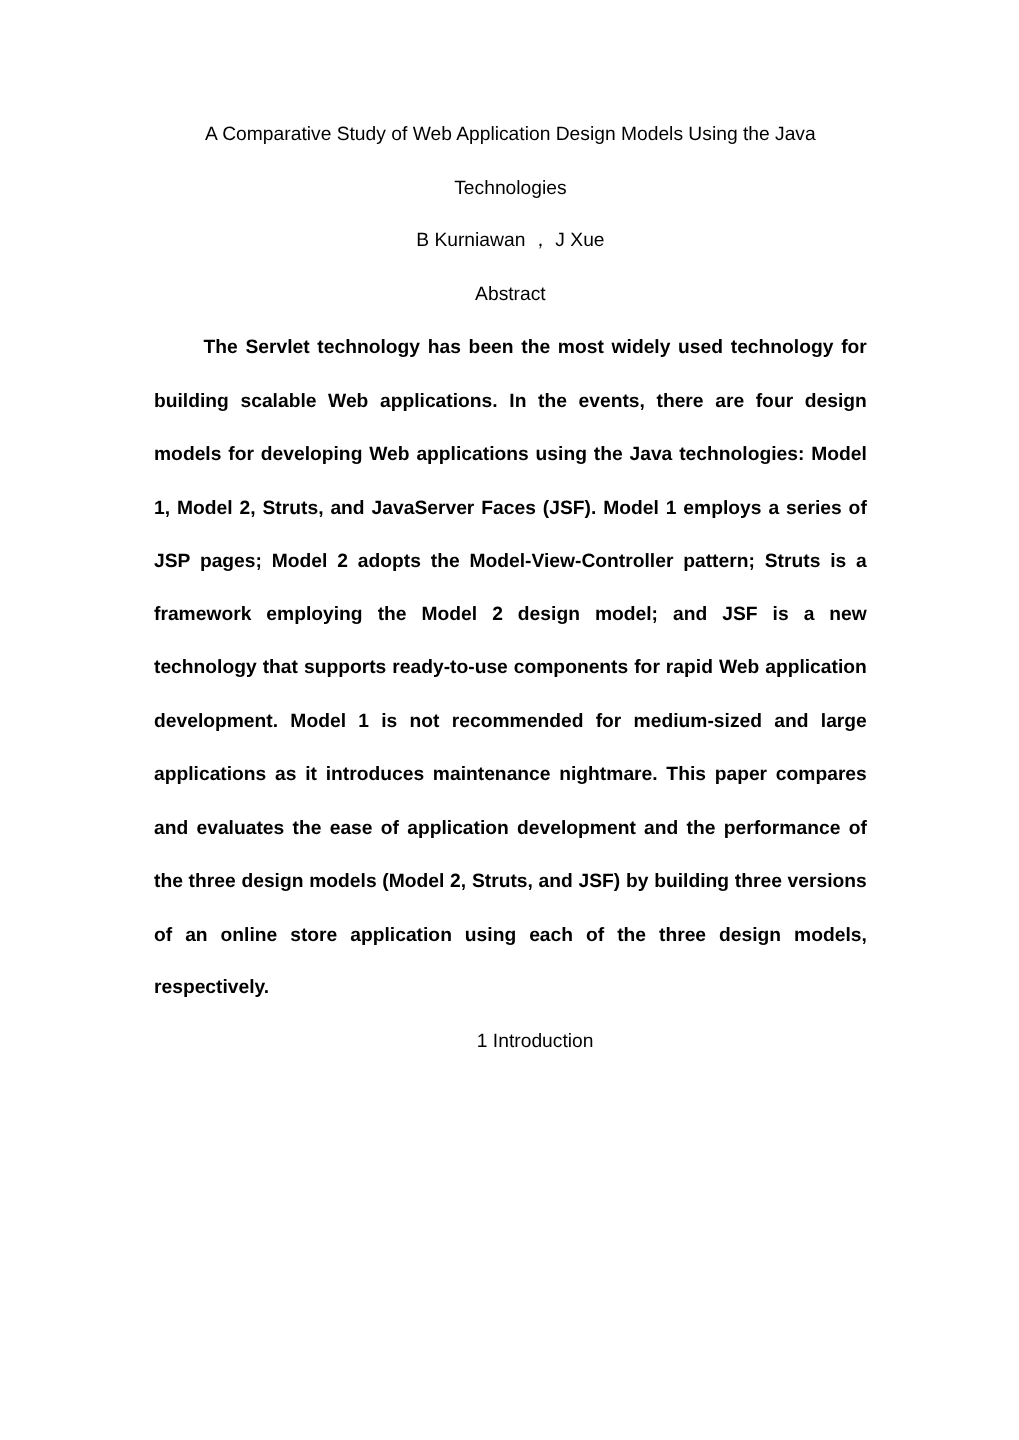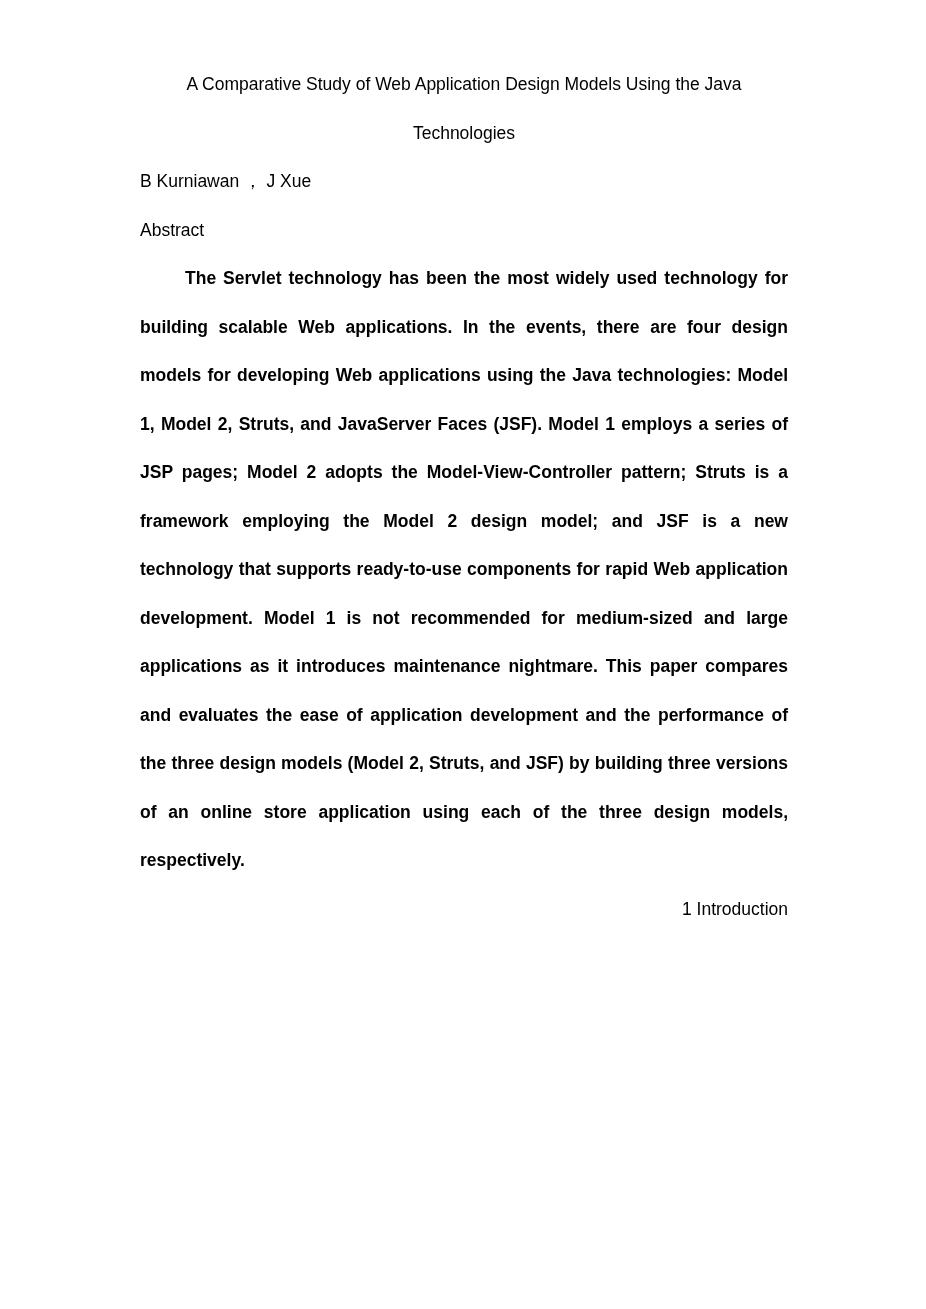--- a/index.html
+++ b/index.html
@@ -7,49 +7,49 @@
     padding: 0;
     background: #ffffff;
   }
   .page {
     position: relative;
     width: 926px;
     height: 1309px;
     background: #ffffff;
     overflow: hidden;
     box-sizing: border-box;
-    padding: 60px 138px 0 140px;
+    padding: 97px 138px 0 140px;
     font-family: "Liberation Sans", "DejaVu Sans", sans-serif;
     color: #000000;
   }
   .doc {
     font-size: 17.5px;
     line-height: 48.5px;
   }
   .title-line {
     text-align: center;
   }
   .authors-line {
-    text-align: left;
+    text-align: center;
   }
   .abstract-heading {
-    text-align: left;
+    text-align: center;
   }
   .body-para {
     text-align: justify;
     text-indent: 45px;
     font-weight: bold;
   }
   .body-para.cutoff {
     
     text-align-last: justify;
   }
   .section-heading {
     text-indent: 45px;
-    text-align: right;
+    text-align: center;
   }
 </style>
 </head>
 <body>
 
 <div class="page">
   <div class="doc">
 
     <div class="title-line">A Comparative Study of Web Application Design Models Using the Java Technologies</div>
 

